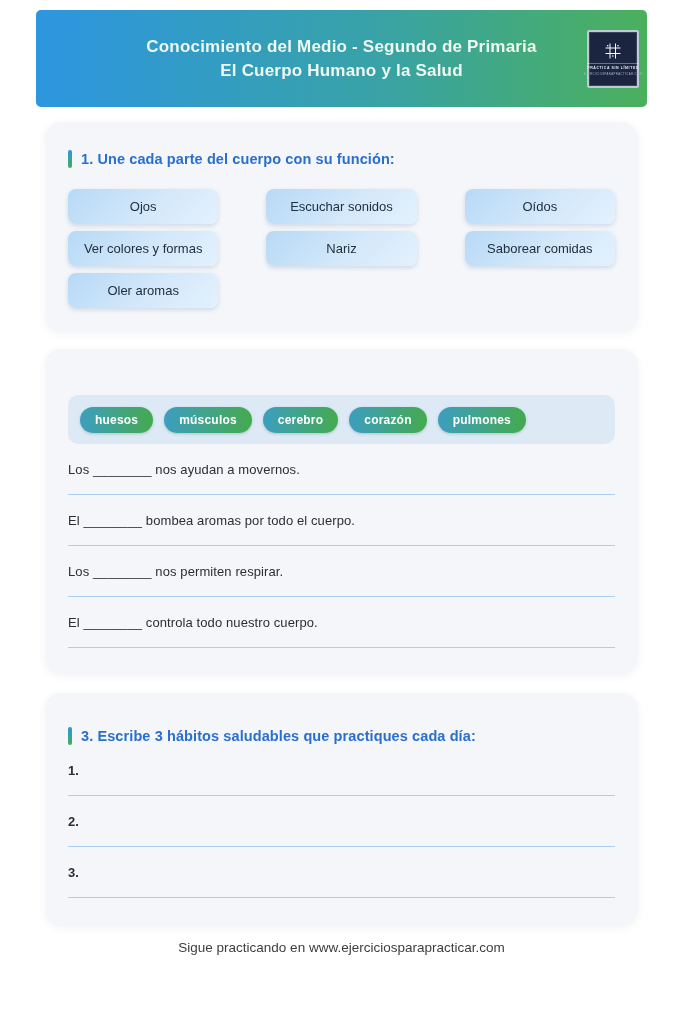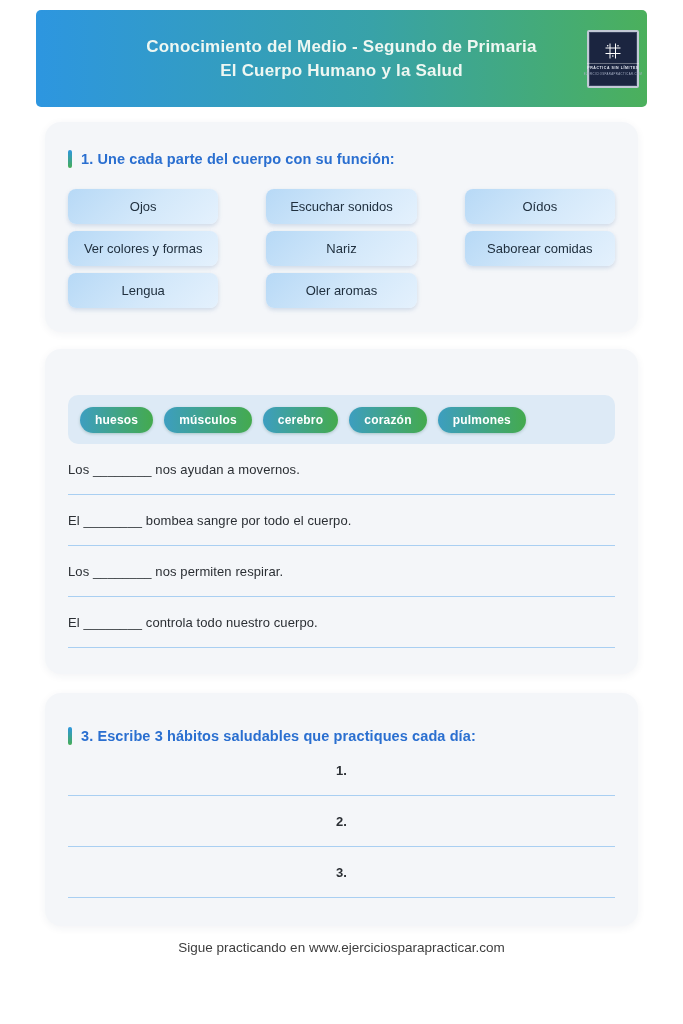--- a/index.html
+++ b/index.html
@@ -19,21 +19,21 @@
   .logo-icon { line-height:0; }
   .logo-line1 { font-size:3.5px; color:#e8ecf5; font-weight:bold; letter-spacing:.6px;
                 border-top:1px solid rgba(255,255,255,.35); padding-top:2px; white-space:nowrap; }
   .logo-line2 { font-size:2.8px; color:#aab3c8; letter-spacing:.4px; white-space:nowrap; }
 
   
   .card { margin:0 45px; background:#f4f6f9; border-radius:16px;
           box-shadow:0 2px 8px rgba(30,50,90,0.06); }
   .card1 { margin-top:15px; padding:28px 23px 24px; }
   .card2 { margin-top:17px; padding:26px 23px 26px; }
-  .card3 { margin-top:19px; padding:34px 23px 28px;text-align:center; }
+  .card3 { margin-top:19px; padding:34px 23px 28px; }
 
   .section-heading { display:flex; align-items:center; gap:9px; }
   .accent-bar { width:4px; height:18px; border-radius:2px; flex:0 0 auto;
                 background:linear-gradient(180deg,#2d96e0 0%,#45ad56 100%); }
   .section-title { color:#2a6fd0; font-weight:bold; font-size:14.5px; letter-spacing:.1px; }
 
   
   .match-grid { margin-top:21px; display:grid; grid-template-columns:1fr 1fr 1fr;
                 column-gap:48px; row-gap:7px; }
   .match-box { height:35px; border-radius:8px; display:flex; align-items:center; justify-content:center;
@@ -85,39 +85,38 @@
     <span class="accent-bar"></span>
     <span class="section-title">1. Une cada parte del cuerpo con su función:</span>
   </div>
   <div class="match-grid">
     <div class="match-box">Ojos</div>
     <div class="match-box">Escuchar sonidos</div>
     <div class="match-box">Oídos</div>
     <div class="match-box">Ver colores y formas</div>
     <div class="match-box">Nariz</div>
     <div class="match-box">Saborear comidas</div>
-    <div class="match-box">Lengua</div>
     <div class="match-box">Oler aromas</div>
   </div>
 </div>
 
 <div class="card card2">
   <div class="word-bank">
     <span class="word-pill">huesos</span>
     <span class="word-pill">músculos</span>
     <span class="word-pill">cerebro</span>
     <span class="word-pill">corazón</span>
     <span class="word-pill">pulmones</span>
   </div>
   <div class="sentence">
     <div class="sentence-text">Los ________ nos ayudan a movernos.</div>
     <div class="answer-line"></div>
   </div>
   <div class="sentence">
-    <div class="sentence-text">El ________ bombea sangre por todo el cuerpo.</div>
+    <div class="sentence-text">El ________ bombea aromas por todo el cuerpo.</div>
     <div class="answer-line"></div>
   </div>
   <div class="sentence">
     <div class="sentence-text">Los ________ nos permiten respirar.</div>
     <div class="answer-line"></div>
   </div>
   <div class="sentence">
     <div class="sentence-text">El ________ controla todo nuestro cuerpo.</div>
     <div class="answer-line"></div>
   </div>

